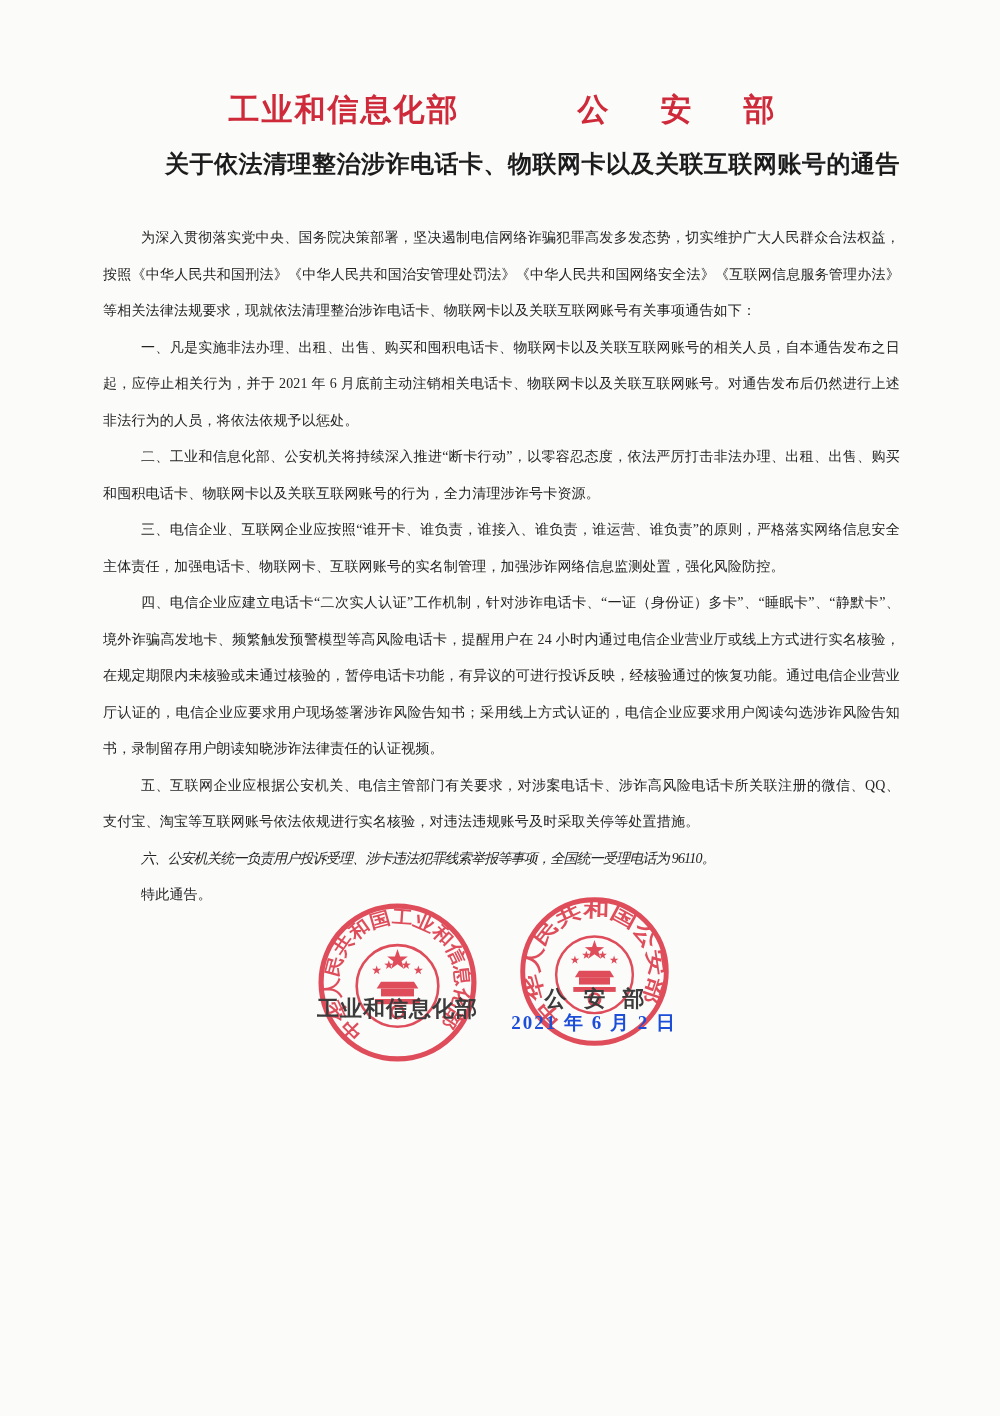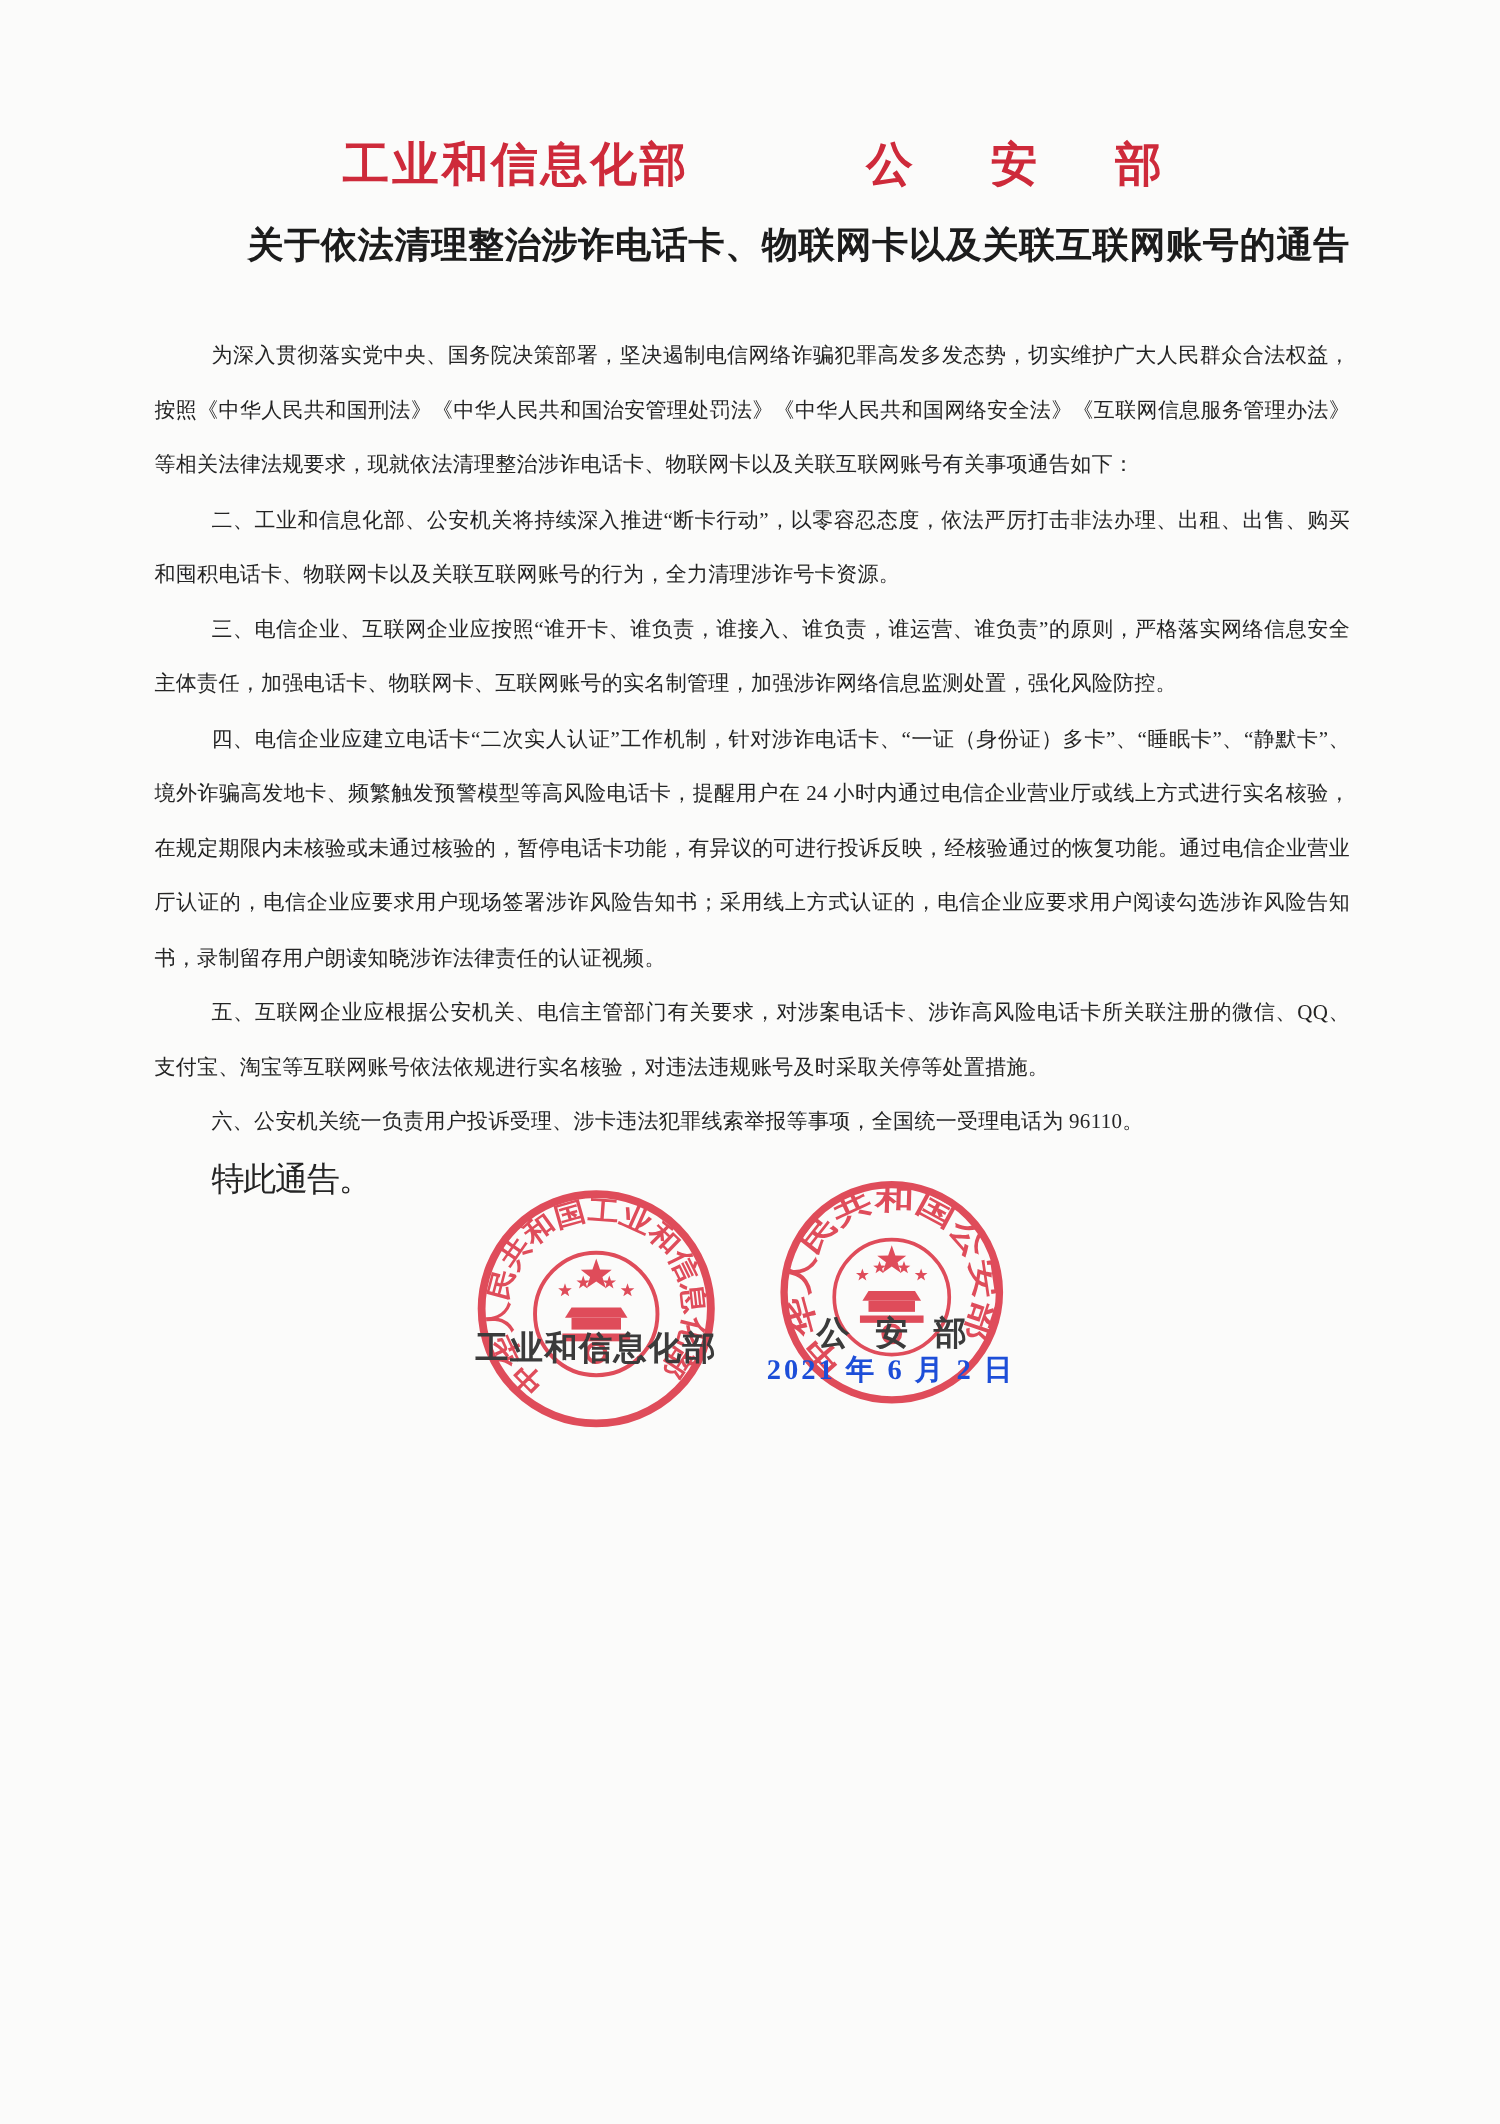--- a/index.html
+++ b/index.html
@@ -44,21 +44,21 @@
   .content{margin-top:40px;}
   .content p{
     margin:0;
     font-size:14px;
     line-height:36.5px;
     text-align:justify;
     text-indent:38px;
     color:#242424;
     letter-spacing:0.2px;
   }
-  .content p:nth-of-type(7){font-size:22px;letter-spacing:-0.8px;}
+  .content p:nth-of-type(7){font-size:14px;letter-spacing:-0.8px;font-style:italic;}
   
   .seal-area{
     position:relative;
     height:280px;
     margin-top:-14px;
   }
   .seal{position:absolute;opacity:0.93;}
   .seal-left{left:212px;top:0;width:165px;height:165px;}
   .seal-right{left:414px;top:-6px;width:155px;height:155px;}
   .seal-label{
@@ -95,20 +95,21 @@
 
   <div class="header">
     <span class="m-left">工业和信息化部</span>
     <span class="m-right">公安部</span>
   </div>
 
   <h1 class="title">关于依法清理整治涉诈电话卡、物联网卡以及关联互联网账号的通告</h1>
 
   <div class="content">
       <p>为深入贯彻落实党中央、国务院决策部署，坚决遏制电信网络诈骗犯罪高发多发态势，切实维护广大人民群众合法权益，按照《中华人民共和国刑法》《中华人民共和国治安管理处罚法》《中华人民共和国网络安全法》《互联网信息服务管理办法》等相关法律法规要求，现就依法清理整治涉诈电话卡、物联网卡以及关联互联网账号有关事项通告如下：</p>
+      <p>一、凡是实施非法办理、出租、出售、购买和囤积电话卡、物联网卡以及关联互联网账号的相关人员，自本通告发布之日起，应停止相关行为，并于 2021 年 6 月底前主动注销相关电话卡、物联网卡以及关联互联网账号。对通告发布后仍然进行上述非法行为的人员，将依法依规予以惩处。</p>
       <p>二、工业和信息化部、公安机关将持续深入推进“断卡行动”，以零容忍态度，依法严厉打击非法办理、出租、出售、购买和囤积电话卡、物联网卡以及关联互联网账号的行为，全力清理涉诈号卡资源。</p>
       <p>三、电信企业、互联网企业应按照“谁开卡、谁负责，谁接入、谁负责，谁运营、谁负责”的原则，严格落实网络信息安全主体责任，加强电话卡、物联网卡、互联网账号的实名制管理，加强涉诈网络信息监测处置，强化风险防控。</p>
       <p>四、电信企业应建立电话卡“二次实人认证”工作机制，针对涉诈电话卡、“一证（身份证）多卡”、“睡眠卡”、“静默卡”、境外诈骗高发地卡、频繁触发预警模型等高风险电话卡，提醒用户在 24 小时内通过电信企业营业厅或线上方式进行实名核验，在规定期限内未核验或未通过核验的，暂停电话卡功能，有异议的可进行投诉反映，经核验通过的恢复功能。通过电信企业营业厅认证的，电信企业应要求用户现场签署涉诈风险告知书；采用线上方式认证的，电信企业应要求用户阅读勾选涉诈风险告知书，录制留存用户朗读知晓涉诈法律责任的认证视频。</p>
       <p>五、互联网企业应根据公安机关、电信主管部门有关要求，对涉案电话卡、涉诈高风险电话卡所关联注册的微信、QQ、支付宝、淘宝等互联网账号依法依规进行实名核验，对违法违规账号及时采取关停等处置措施。</p>
       <p>六、公安机关统一负责用户投诉受理、涉卡违法犯罪线索举报等事项，全国统一受理电话为 96110。</p>
       <p>特此通告。</p>
     </div>
 
   <div class="seal-area">
 

